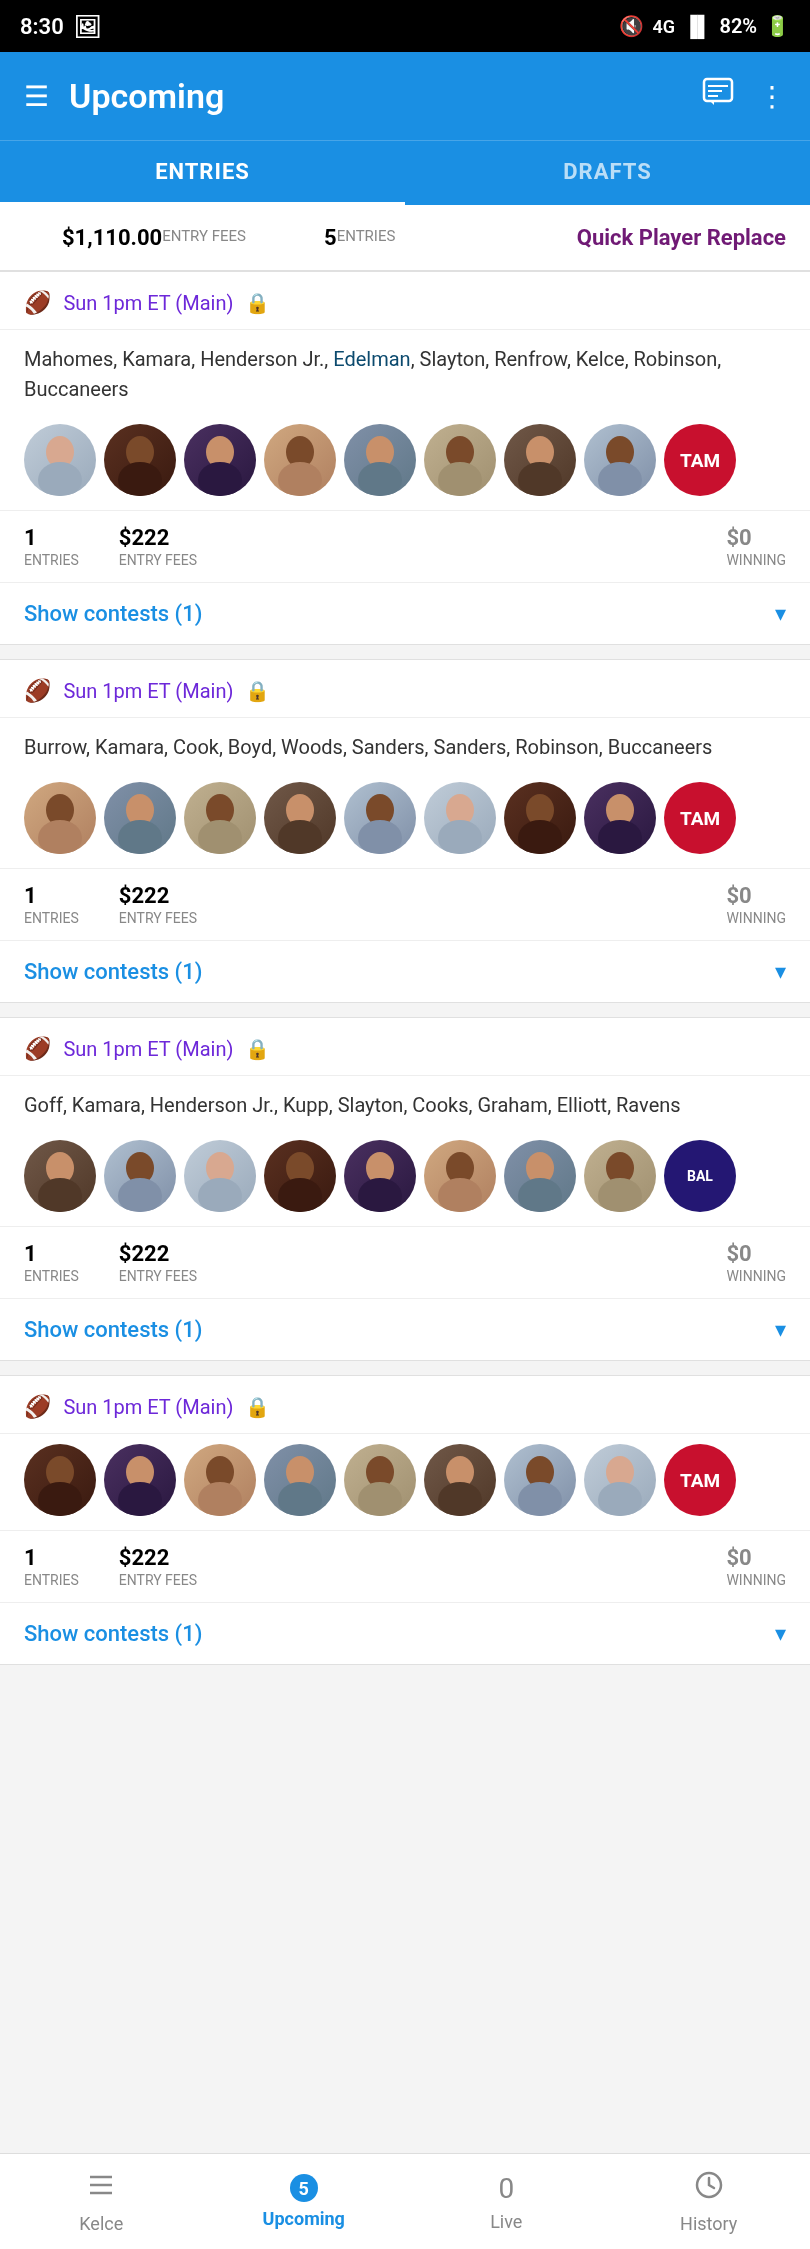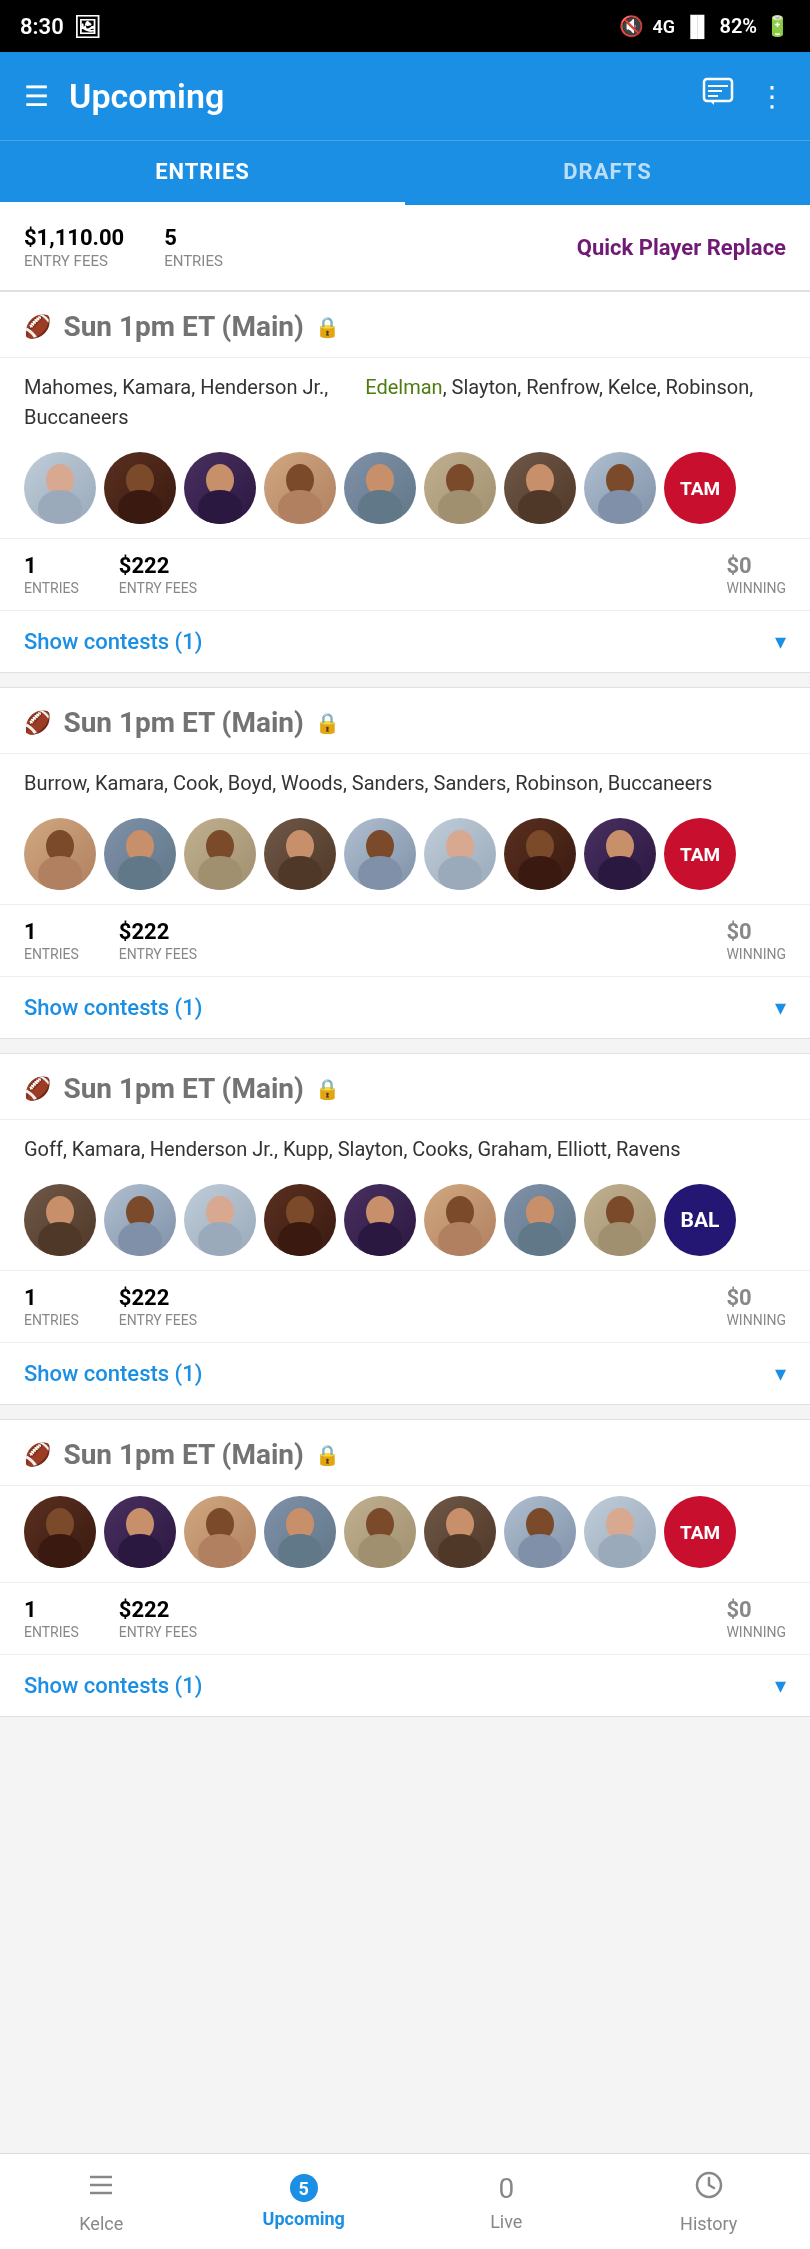--- a/index.html
+++ b/index.html
@@ -67,50 +67,50 @@
     
     .summary-row {
       background: #fff;
       padding: 20px 24px;
       display: flex;
       align-items: center;
       justify-content: space-between;
       border-bottom: 1px solid #e0e0e0;
     }
     .summary-fees { display: flex; gap: 40px; }
-    .summary-item { display: flex; flex-direction: column; }
+    .summary-item { display: flex; flex-direction: row; margin-left: 38px; }
     .summary-value { font-size: 22px; font-weight: 700; color: #000; }
     .summary-label { font-size: 15px; color: #888; margin-top: 2px; }
     .quick-replace { color: #701a75; font-size: 22px; font-weight: 700; cursor: pointer; }
 
     
     .entry-card {
       background: #fff;
       margin-bottom: 14px;
       border-top: 1px solid #e0e0e0;
       border-bottom: 1px solid #e0e0e0;
     }
     .card-header {
       padding: 18px 24px 14px;
       display: flex;
       align-items: center;
       gap: 12px;
       border-bottom: 1px solid #eee;
     }
-    .card-title { font-size: 28px; font-weight: 700; color: #737373; }
+    .card-title { font-size: 20px; font-weight: 400; color: #6d28d9; }
     .lock-icon { font-size: 20px; color: #666; }
     .football-icon { font-size: 22px; }
 
     .player-names {
       padding: 14px 24px 10px;
       font-size: 20px;
       color: #333;
       line-height: 1.5;
     }
-    .player-name-highlight { color: #4d7c0f; margin-left: 32px; }
+    .player-name-highlight { color: #0c4a6e; }
 
     .avatars-row {
       padding: 10px 24px 14px;
       display: flex;
       gap: 8px;
       align-items: center;
       overflow: hidden;
     }
     .avatar-circle {
       width: 72px;
@@ -455,21 +455,21 @@
       <ellipse cx="36" cy="56" rx="22" ry="18" fill="#607888"></ellipse>
     </svg>
   </div>
           <div class="avatar-circle" style="background:linear-gradient(135deg,#c0b090,#a09070);">
     <svg width="72" height="72" viewBox="0 0 72 72">
       <ellipse cx="36" cy="28" rx="14" ry="16" fill="#7a4a2a"></ellipse>
       <ellipse cx="36" cy="56" rx="22" ry="18" fill="#a09070"></ellipse>
     </svg>
   </div>
           <div class="avatar-circle" style="background:#241773;">
-      <span style="font-size:21px;font-weight:700;">BAL</span>
+      <span style="font-size:14px;font-weight:700;">BAL</span>
     </div>
         </div>
     <div class="stats-row">
       <div class="stat-item">
         <span class="stat-value">1</span>
         <span class="stat-label">ENTRIES</span>
       </div>
       <div class="stat-item">
         <span class="stat-value">$222</span>
         <span class="stat-label">ENTRY FEES</span>

